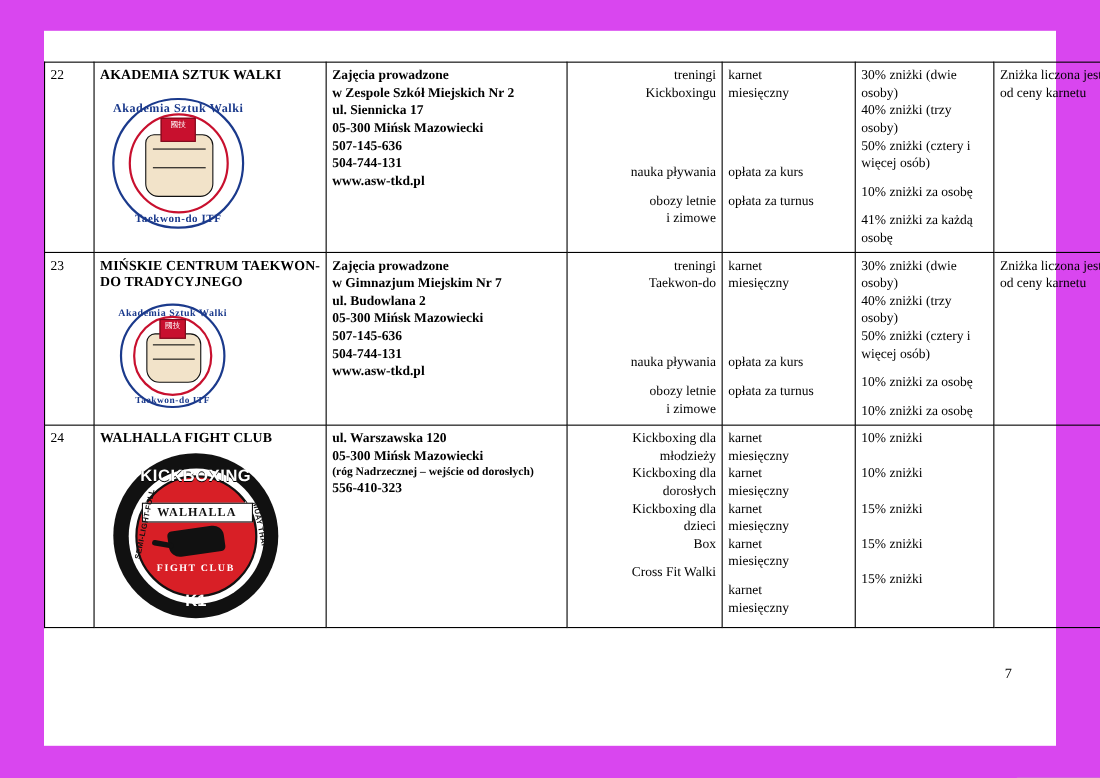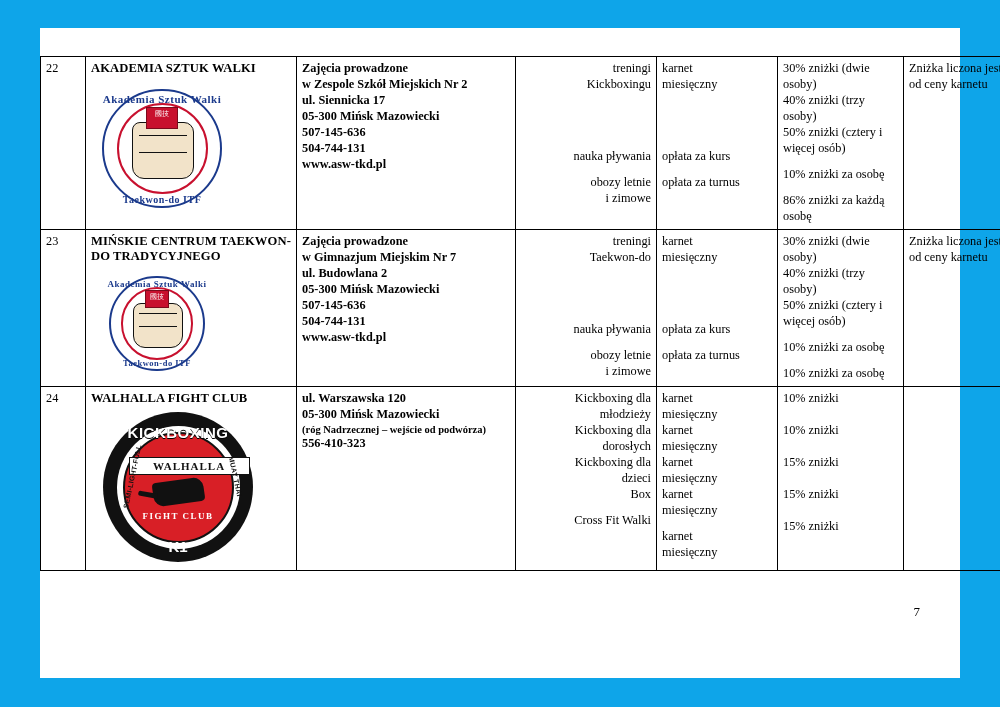--- a/index.html
+++ b/index.html
@@ -11,21 +11,21 @@
     width: 1000px;
     height: 707px;
     overflow: hidden;
     font-family: "Liberation Serif", serif;
   }
   .page {
     position: absolute;
     left: 0; top: 0;
     width: 1000px;
     height: 707px;
-    background: #0ea5e9;
+    background: #d946ef;
   }
   .sheet {
     position: absolute;
     left: 40px;
     top: 28px;
     width: 920px;
     height: 650px;
     background: #ffffff;
   }
   table.doc {
@@ -184,21 +184,21 @@
     position: absolute;
     left: 17%; top: 30%;
     width: 66%;
     background: #ffffff;
     border: 1.5px solid #111;
     text-align: center;
     font-family: "Liberation Serif", serif;
     font-weight: bold;
     font-size: 11px;
     color: #111;
-    padding: 1px 10px;
+    padding: 1px 0;
     letter-spacing: 1px;
   }
   .walhalla .fighter {
     position: absolute;
     left: 33%; top: 45%;
     width: 34%; height: 16%;
     background: #111;
     border-radius: 4px 10px 4px 10px;
     transform: rotate(-8deg);
   }
@@ -324,21 +324,21 @@
           <div style="white-space:pre-line">opłata za turnus</div>
         </td>
 
         <td class="c-disc">
           <div style="white-space:pre-line">30% zniżki (dwie osoby)
 40% zniżki (trzy osoby)
 50% zniżki (cztery i więcej osób)</div>
           <div class="gap-sm"></div>
           <div style="white-space:pre-line">10% zniżki za osobę</div>
           <div class="gap-sm"></div>
-          <div style="white-space:pre-line">86% zniżki za każdą osobę</div>
+          <div style="white-space:pre-line">41% zniżki za każdą osobę</div>
         </td>
 
         <td class="c-note">Zniżka liczona jest od ceny karnetu</td>
       </tr>
 
       <tr>
         <td class="c-num">23</td>
 
         <td class="c-name">
           <div class="org-name">MIŃSKIE CENTRUM TAEKWON-DO TRADYCYJNEGO</div>
@@ -415,21 +415,21 @@
               <div class="k1">K1</div>
               <div class="sideleft">SEMI-LIGHT-FULL</div>
               <div class="sideright">MUAY THAI</div>
             </div>
           </div>
         </td>
 
         <td class="c-addr">
           <div class="line">ul. Warszawska 120</div>
           <div class="line">05-300 Mińsk Mazowiecki</div>
-          <div class="line small-note">(róg Nadrzecznej – wejście od podwórza)</div>
+          <div class="line small-note">(róg Nadrzecznej – wejście od dorosłych)</div>
           <div class="line">556-410-323</div>
         </td>
 
         <td class="c-act">
           <div style="white-space:pre-line">Kickboxing dla
 młodzieży</div>
           <div style="white-space:pre-line">Kickboxing dla
 dorosłych</div>
           <div style="white-space:pre-line">Kickboxing dla
 dzieci</div>

